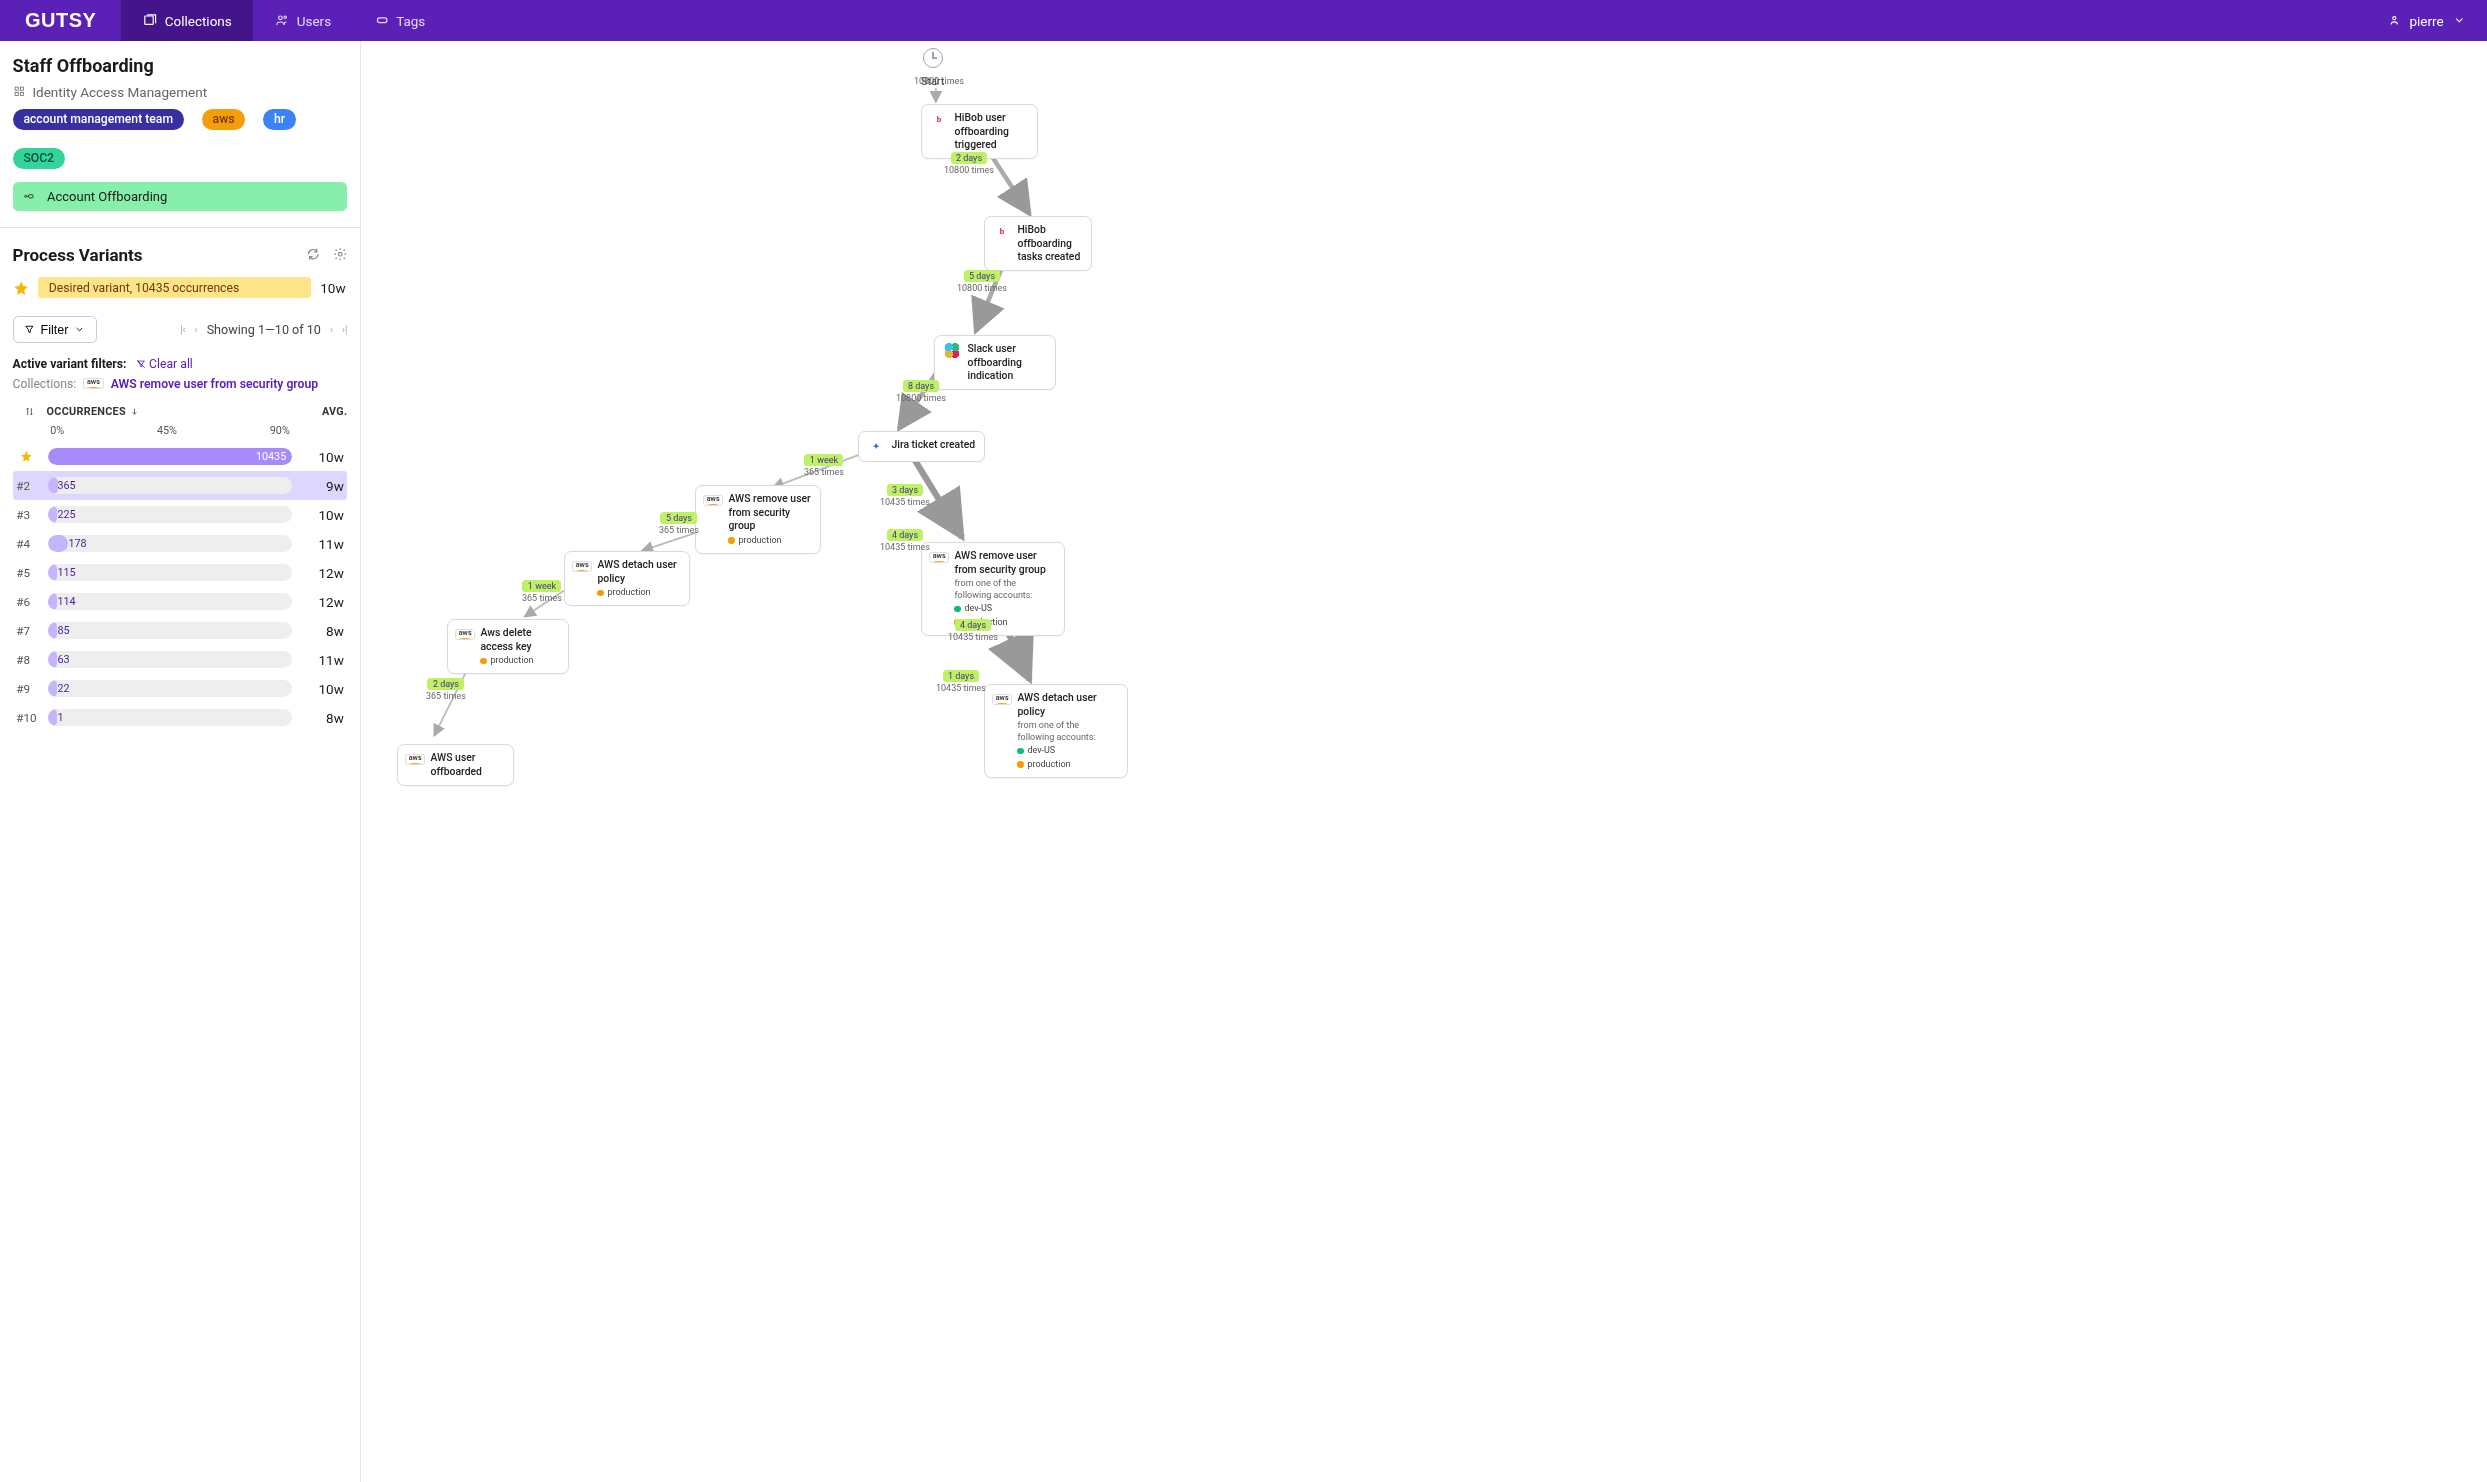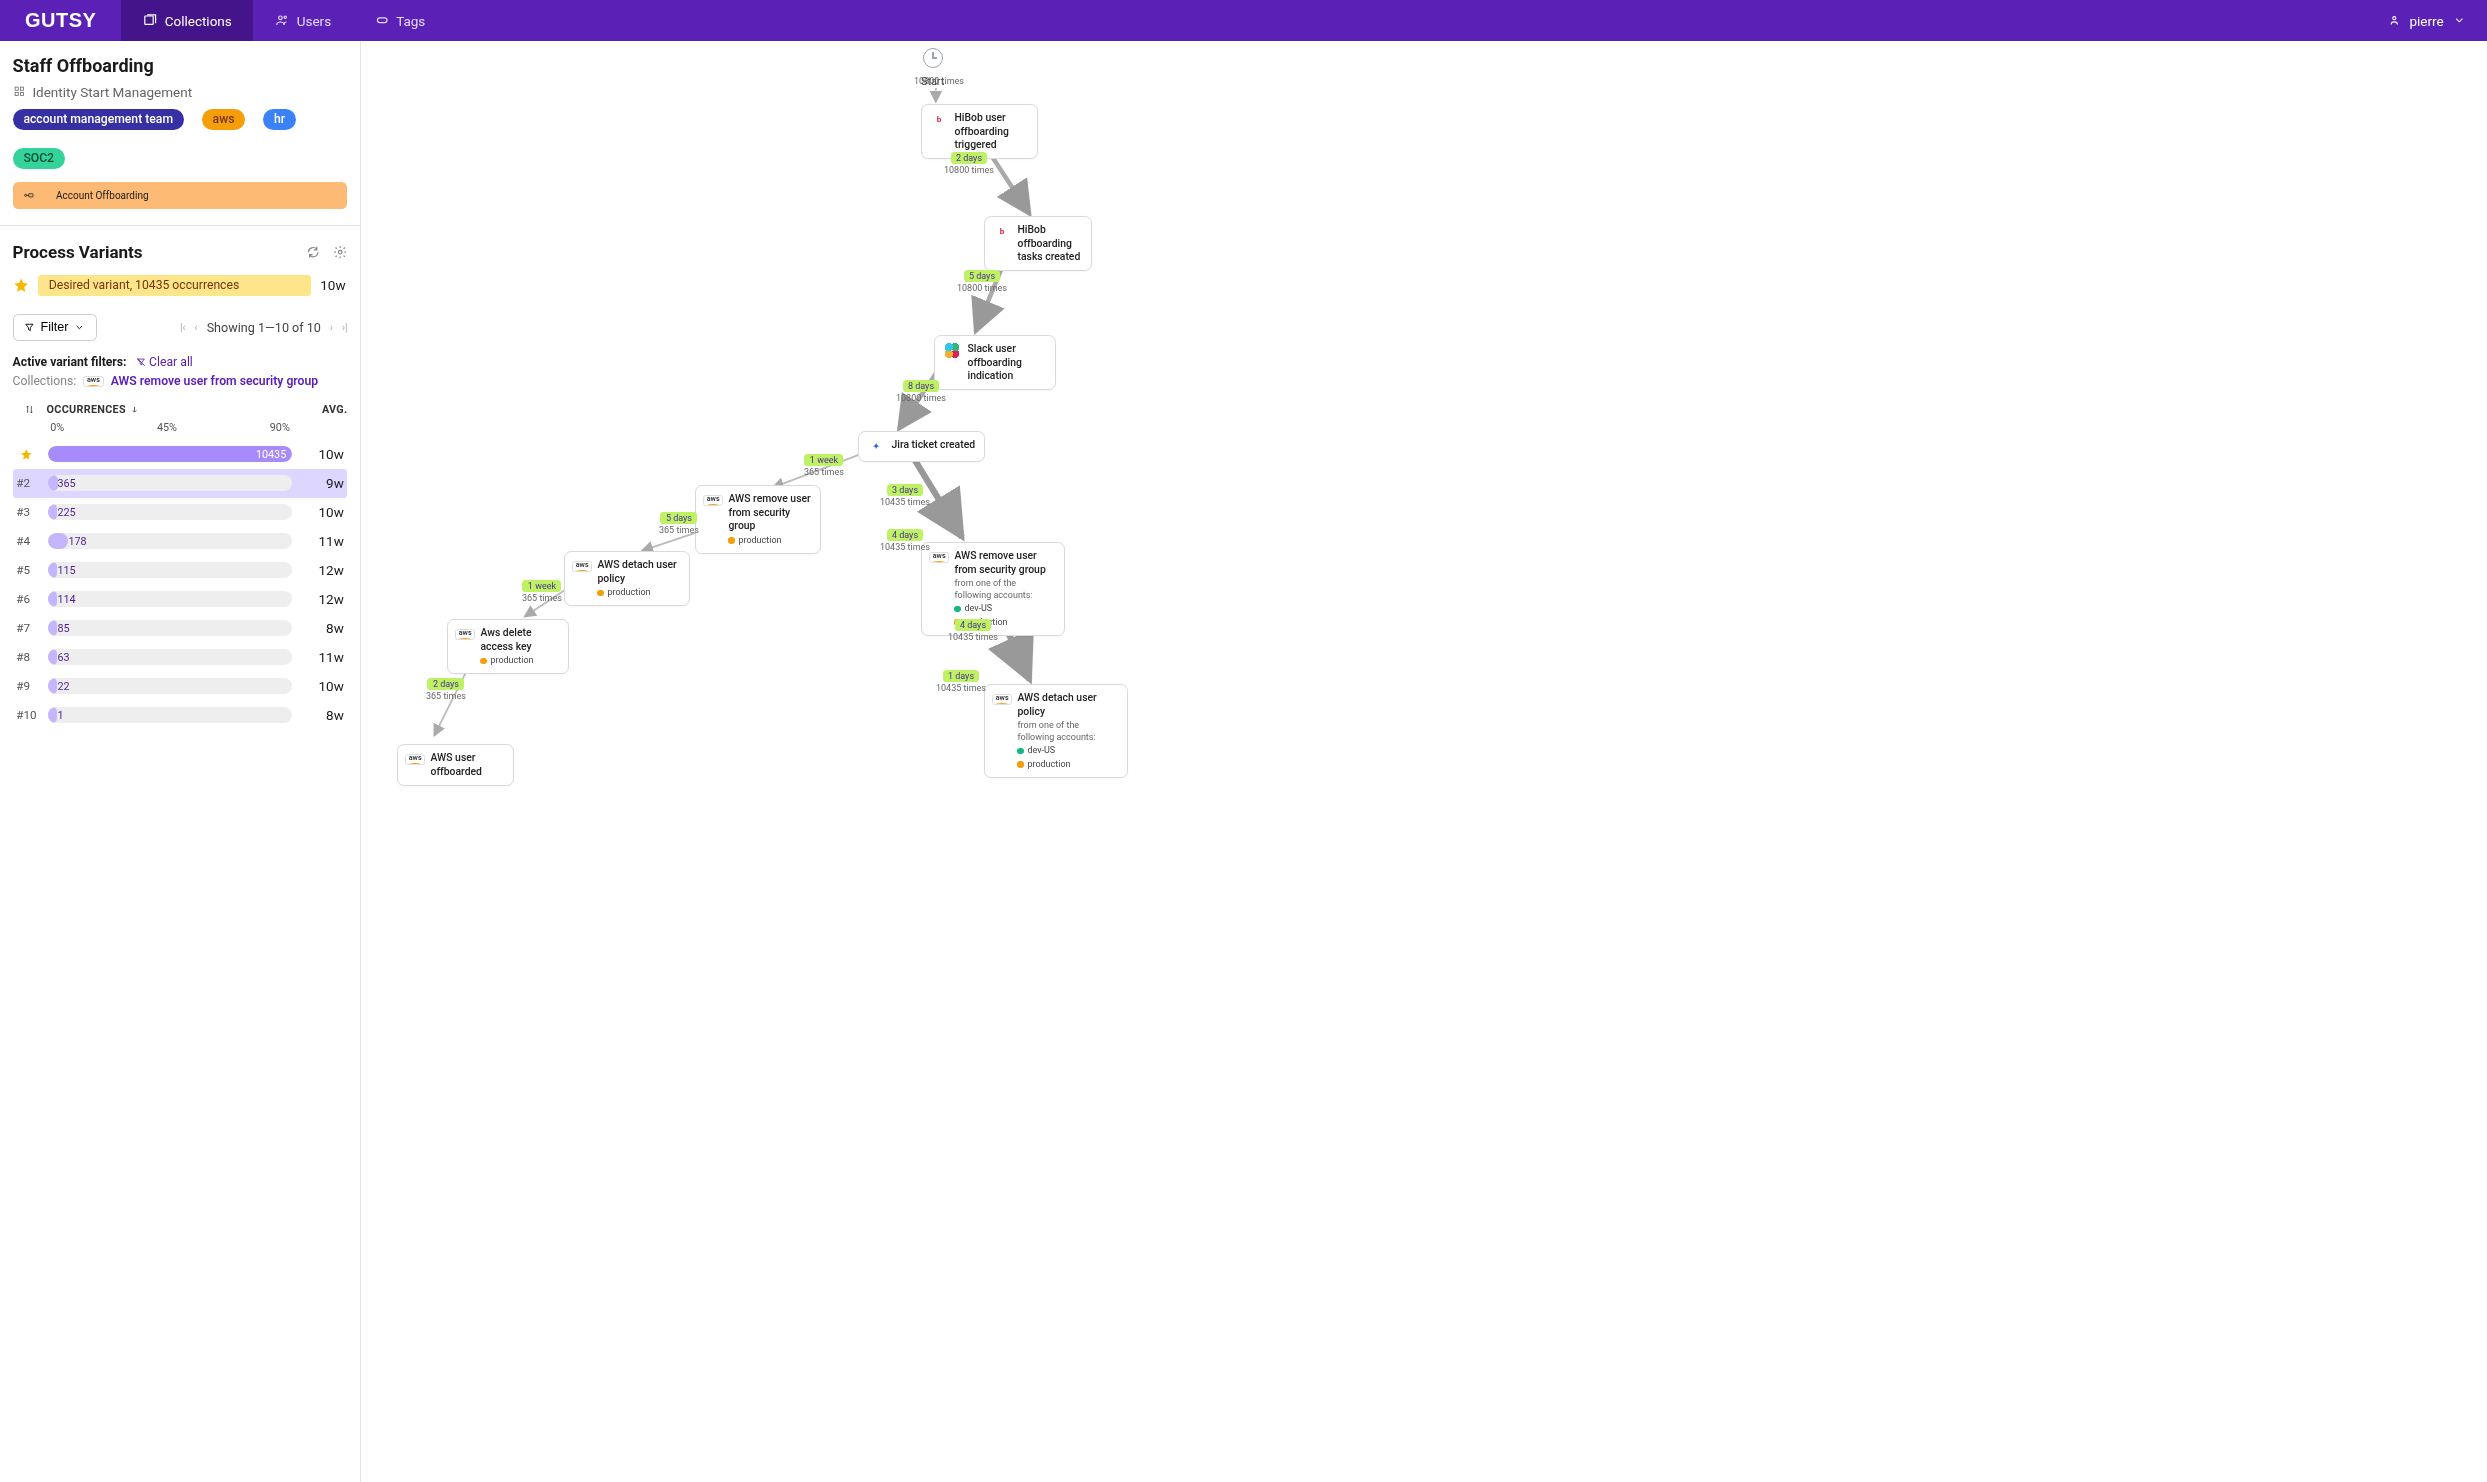--- a/index.html
+++ b/index.html
@@ -13,21 +13,21 @@
 .user-menu { margin-left: auto; display: flex; align-items: center; gap: 9px; padding: 0 21.7px; color: #fff; font-size: 13.5px; }
 .user-menu svg { width: 12.6px; height: 12.6px; }
 .main { display: flex; height: calc(100vh - 41px); }
 .sidebar { width: 361px; border-right: 0.9px solid #e5e5e5; display: flex; flex-direction: column; overflow: hidden; background: #fff; }
 .sidebar-inner { overflow-y: auto; padding: 14.4px 12.6px 0 12.6px; }
 .page-title { font-size: 18px; font-weight: 700; margin-bottom: 7.2px; }
 .category-row { display: flex; align-items: center; gap: 7.2px; color: #666; font-size: 13.5px; margin-bottom: 9px; }
 .category-row svg { width: 12.6px; height: 12.6px; }
 .tags { display: flex; flex-wrap: wrap; gap: 18px; margin-bottom: 12.6px; }
 .tag { border-radius: 902px; padding: 3.6px 10.8px; font-size: 12.2px; font-weight: 500; color: #fff; }
-.path-box { background: #fdba74; border-radius: 5.4px; padding: 7.2px 10.8px; display: flex; align-items: center; gap: 20px; font-size: 10px; margin-bottom: 16.3px; }
+.path-box { background: #86efac; border-radius: 5.4px; padding: 7.2px 10.8px; display: flex; align-items: center; gap: 11px; font-size: 13px; margin-bottom: 16.3px; }
 .path-box svg { width: 12.6px; height: 12.6px; }
 .divider { border-top: 0.9px solid #e5e5e5; margin: 0 -12.6px 16.3px -12.6px; }
 .variants-header { display: flex; align-items: center; justify-content: space-between; margin-bottom: 12.6px; }
 .variants-title { font-size: 17px; font-weight: 700; }
 .variants-actions { display: flex; gap: 12.6px; }
 .variants-actions svg { width: 14.4px; height: 14.4px; color: #888; cursor: pointer; }
 .desired-row { display: flex; align-items: center; gap: 9px; margin-bottom: 18px; }
 .star-icon { color: #f5b800; width: 16.3px; height: 16.3px; flex: none; }
 .desired-pill { background: #fde68a; color: #78350f; padding: 3.6px 10.8px; border-radius: 3.6px; font-size: 12.2px; flex: 1; }
 .desired-row .avg { font-size: 13.5px; padding-right: 1.8px; }
@@ -134,21 +134,21 @@
   <div class="sidebar">
     <div class="sidebar-inner">
       <div class="page-title">Staff Offboarding</div>
       <div class="category-row">
         <svg viewBox="0 0 24 24" fill="none" stroke="currentColor" stroke-width="1.5">
             <rect x="4" y="4" width="6" height="6"></rect>
             <rect x="14" y="4" width="6" height="6"></rect>
             <rect x="4" y="14" width="6" height="6"></rect>
             <rect x="14" y="14" width="6" height="6"></rect>
           </svg>
-        <span>Identity Start Management</span>
+        <span>Identity Access Management</span>
       </div>
       <div class="tags" id="tag-list">
           <span class="tag" style="background: rgb(55, 48, 163);">account management team</span>
           <span class="tag" style="background: rgb(245, 158, 11); color: rgb(120, 53, 15);">aws</span>
           <span class="tag" style="background: #3b82f6;">hr</span>
           <span class="tag" style="background: rgb(52, 211, 153); color: rgb(6, 78, 59);">SOC2</span>
         </div>
       <div class="path-box">
         <svg viewBox="0 0 24 24" fill="none" stroke="currentColor" stroke-width="1.5">
             <circle cx="5" cy="12" r="2"></circle>

